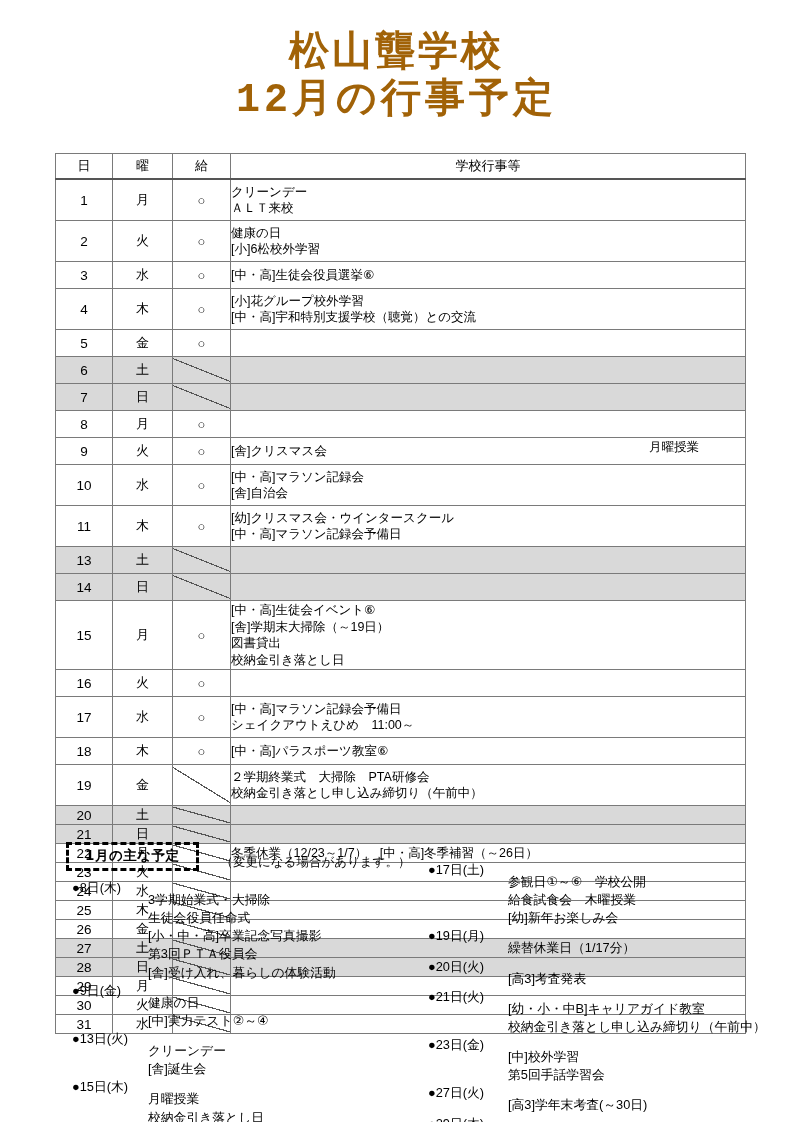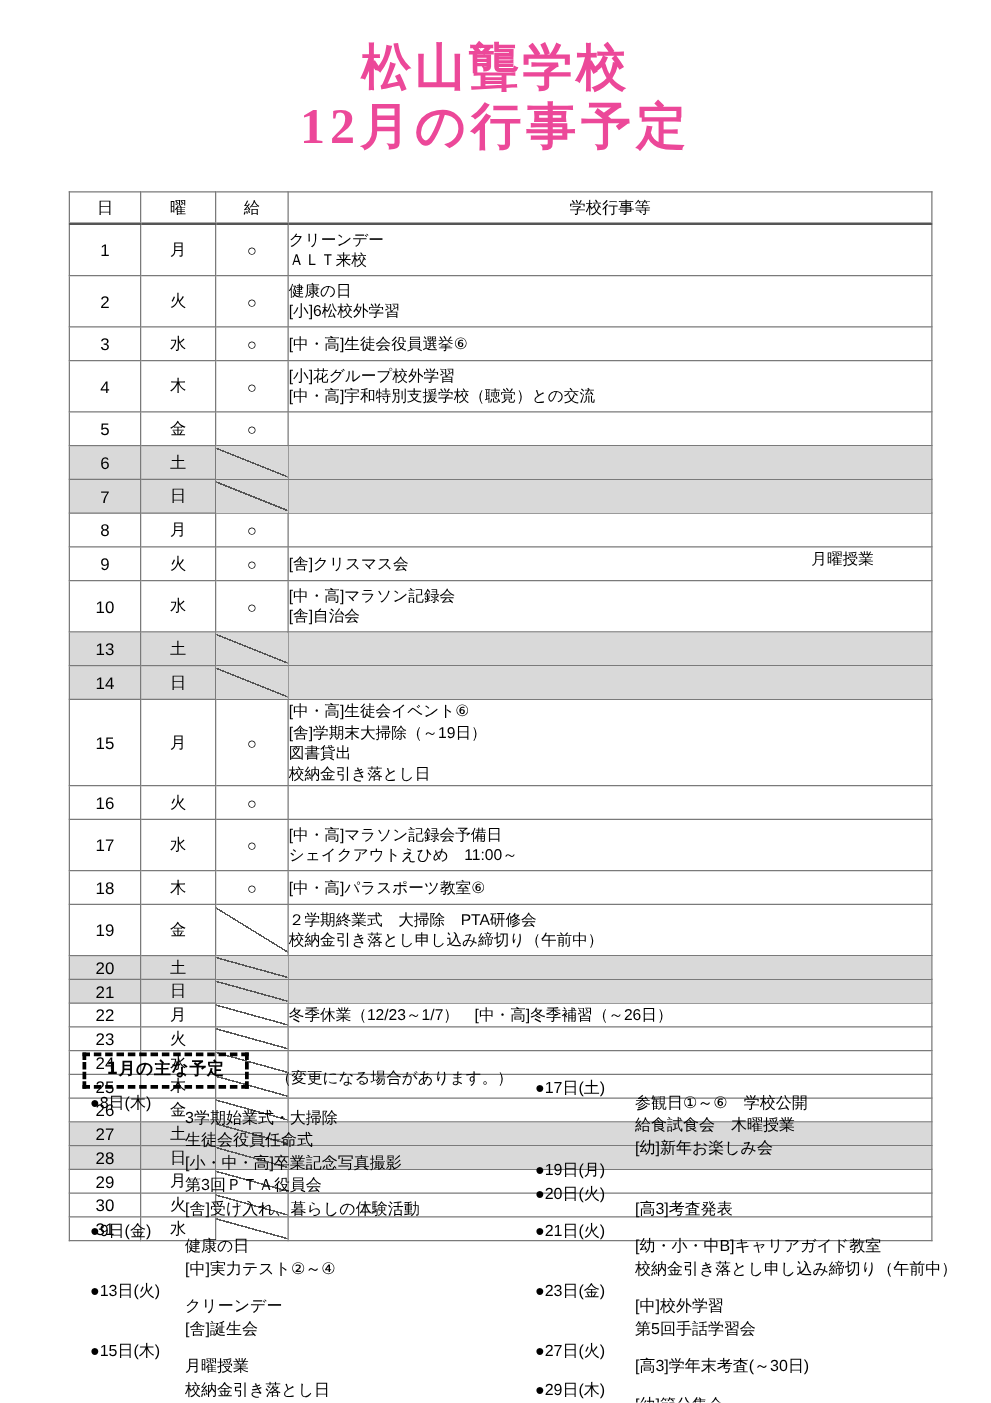--- a/index.html
+++ b/index.html
@@ -16,26 +16,26 @@
     color: #000000;
     overflow: hidden;
   }
 
   
   .title-block {
     text-align: center;
     padding-top: 30px;
   }
   .title-line {
-    font-family: Liberation Serif, serif;
+    font-family: Liberation Mono, monospace;
     font-weight: bold;
     font-size: 40px;
     line-height: 1.18;
     letter-spacing: 3px;
-    color: #ec4899;
+    color: #a16207;
     white-space: nowrap;
   }
   .title-line.l2 {
     letter-spacing: 4px;
   }
 
   
   .cal-wrap {
     position: absolute;
     left: 55px;
@@ -255,20 +255,29 @@
         </tr>
         <tr class="r-h2">
           <td class="day">10</td>
           <td class="dow">水</td>
           <td class="meal">○</td>
           <td class="event">
             <span class="ev-line">[中・高]マラソン記録会</span>
             <span class="ev-line">[舎]自治会</span>
           </td>
         </tr>
+        <tr class="r-h2">
+          <td class="day">11</td>
+          <td class="dow">木</td>
+          <td class="meal">○</td>
+          <td class="event">
+            <span class="ev-line">[幼]クリスマス会・ウインタースクール</span>
+            <span class="ev-line">[中・高]マラソン記録会予備日</span>
+          </td>
+        </tr>
         <tr class="weekend r-h1">
           <td class="day">13</td>
           <td class="dow">土</td>
           <td class="meal slash"></td>
           <td class="event"></td>
         </tr>
         <tr class="weekend r-h1">
           <td class="day">14</td>
           <td class="dow">日</td>
           <td class="meal slash"></td>
@@ -438,20 +447,23 @@
       <div class="jan-entry">
         <div class="jan-date">●17日(土)</div>
         <div class="jan-items">
           <span class="jan-item">参観日①～⑥　学校公開</span>
           <span class="jan-item">給食試食会　木曜授業</span>
           <span class="jan-item">[幼]新年お楽しみ会</span>
         </div>
       </div>
       <div class="jan-entry">
         <div class="jan-date">●19日(月)</div>
+        <div class="jan-items">
+          <span class="jan-item">繰替休業日（1/17分）</span>
+        </div>
       </div>
       <div class="jan-entry">
         <div class="jan-date">●20日(火)</div>
         <div class="jan-items">
           <span class="jan-item">[高3]考査発表</span>
         </div>
       </div>
       <div class="jan-entry">
         <div class="jan-date">●21日(火)</div>
         <div class="jan-items">

